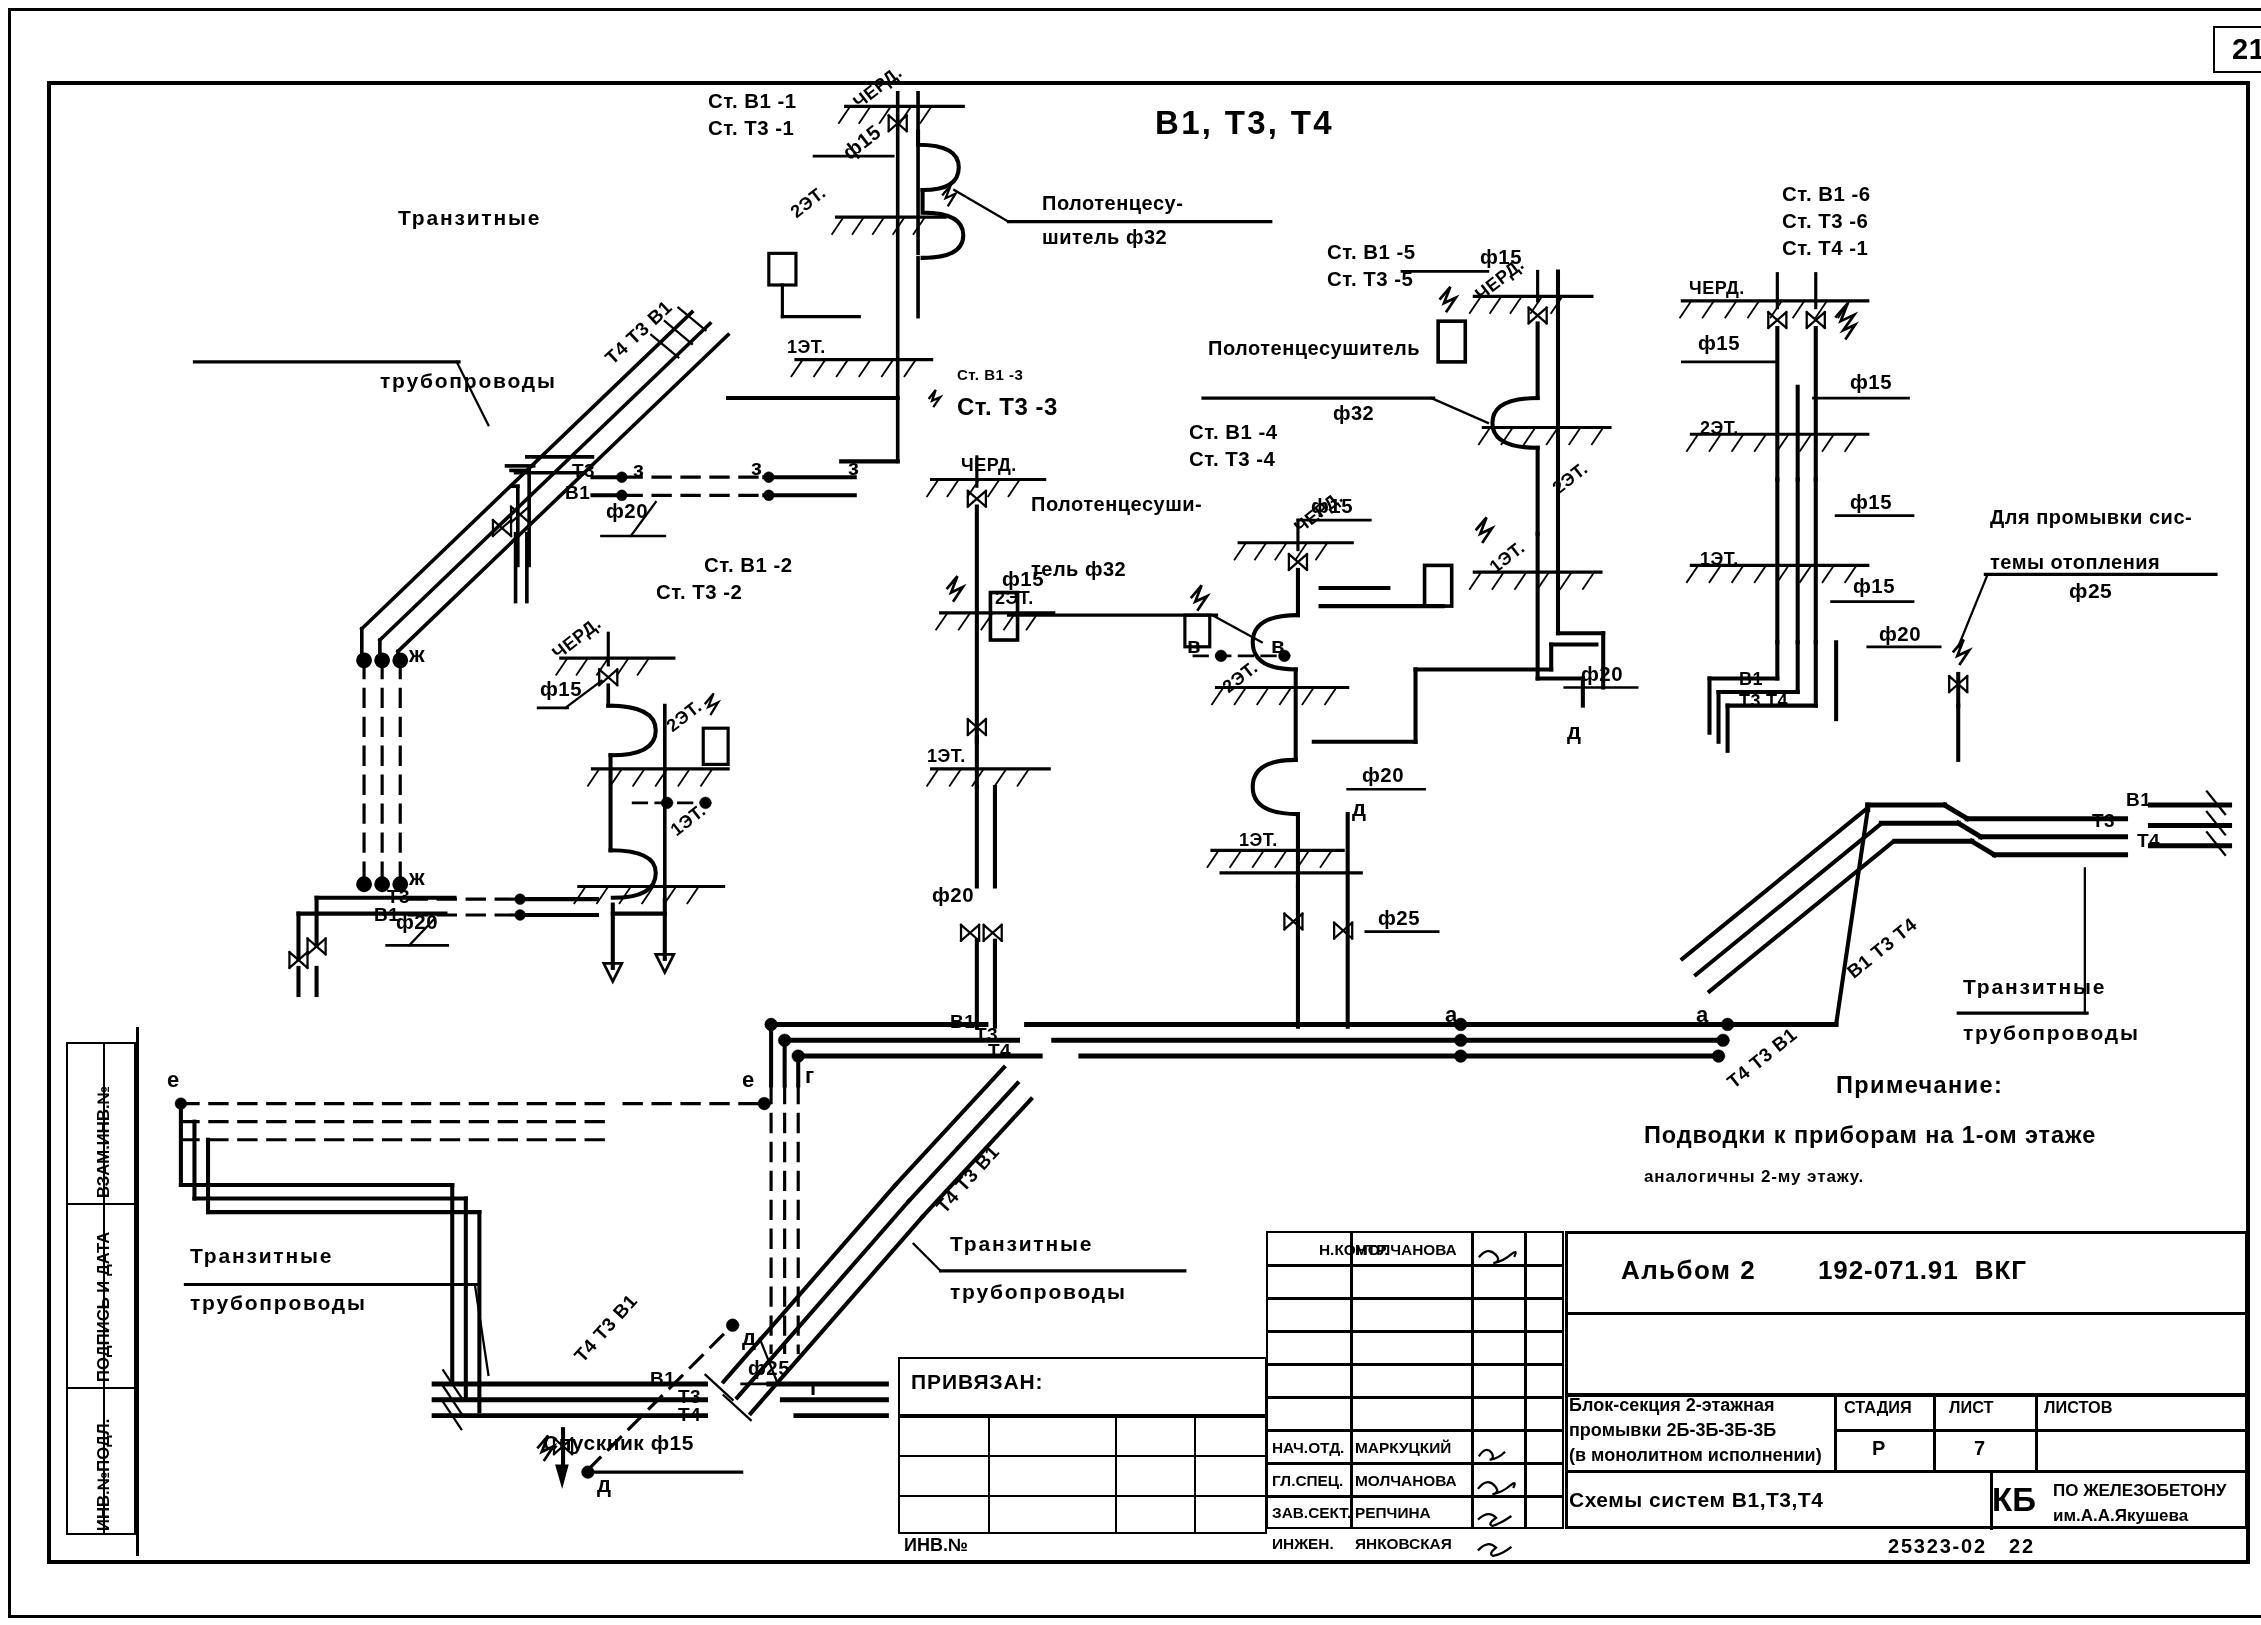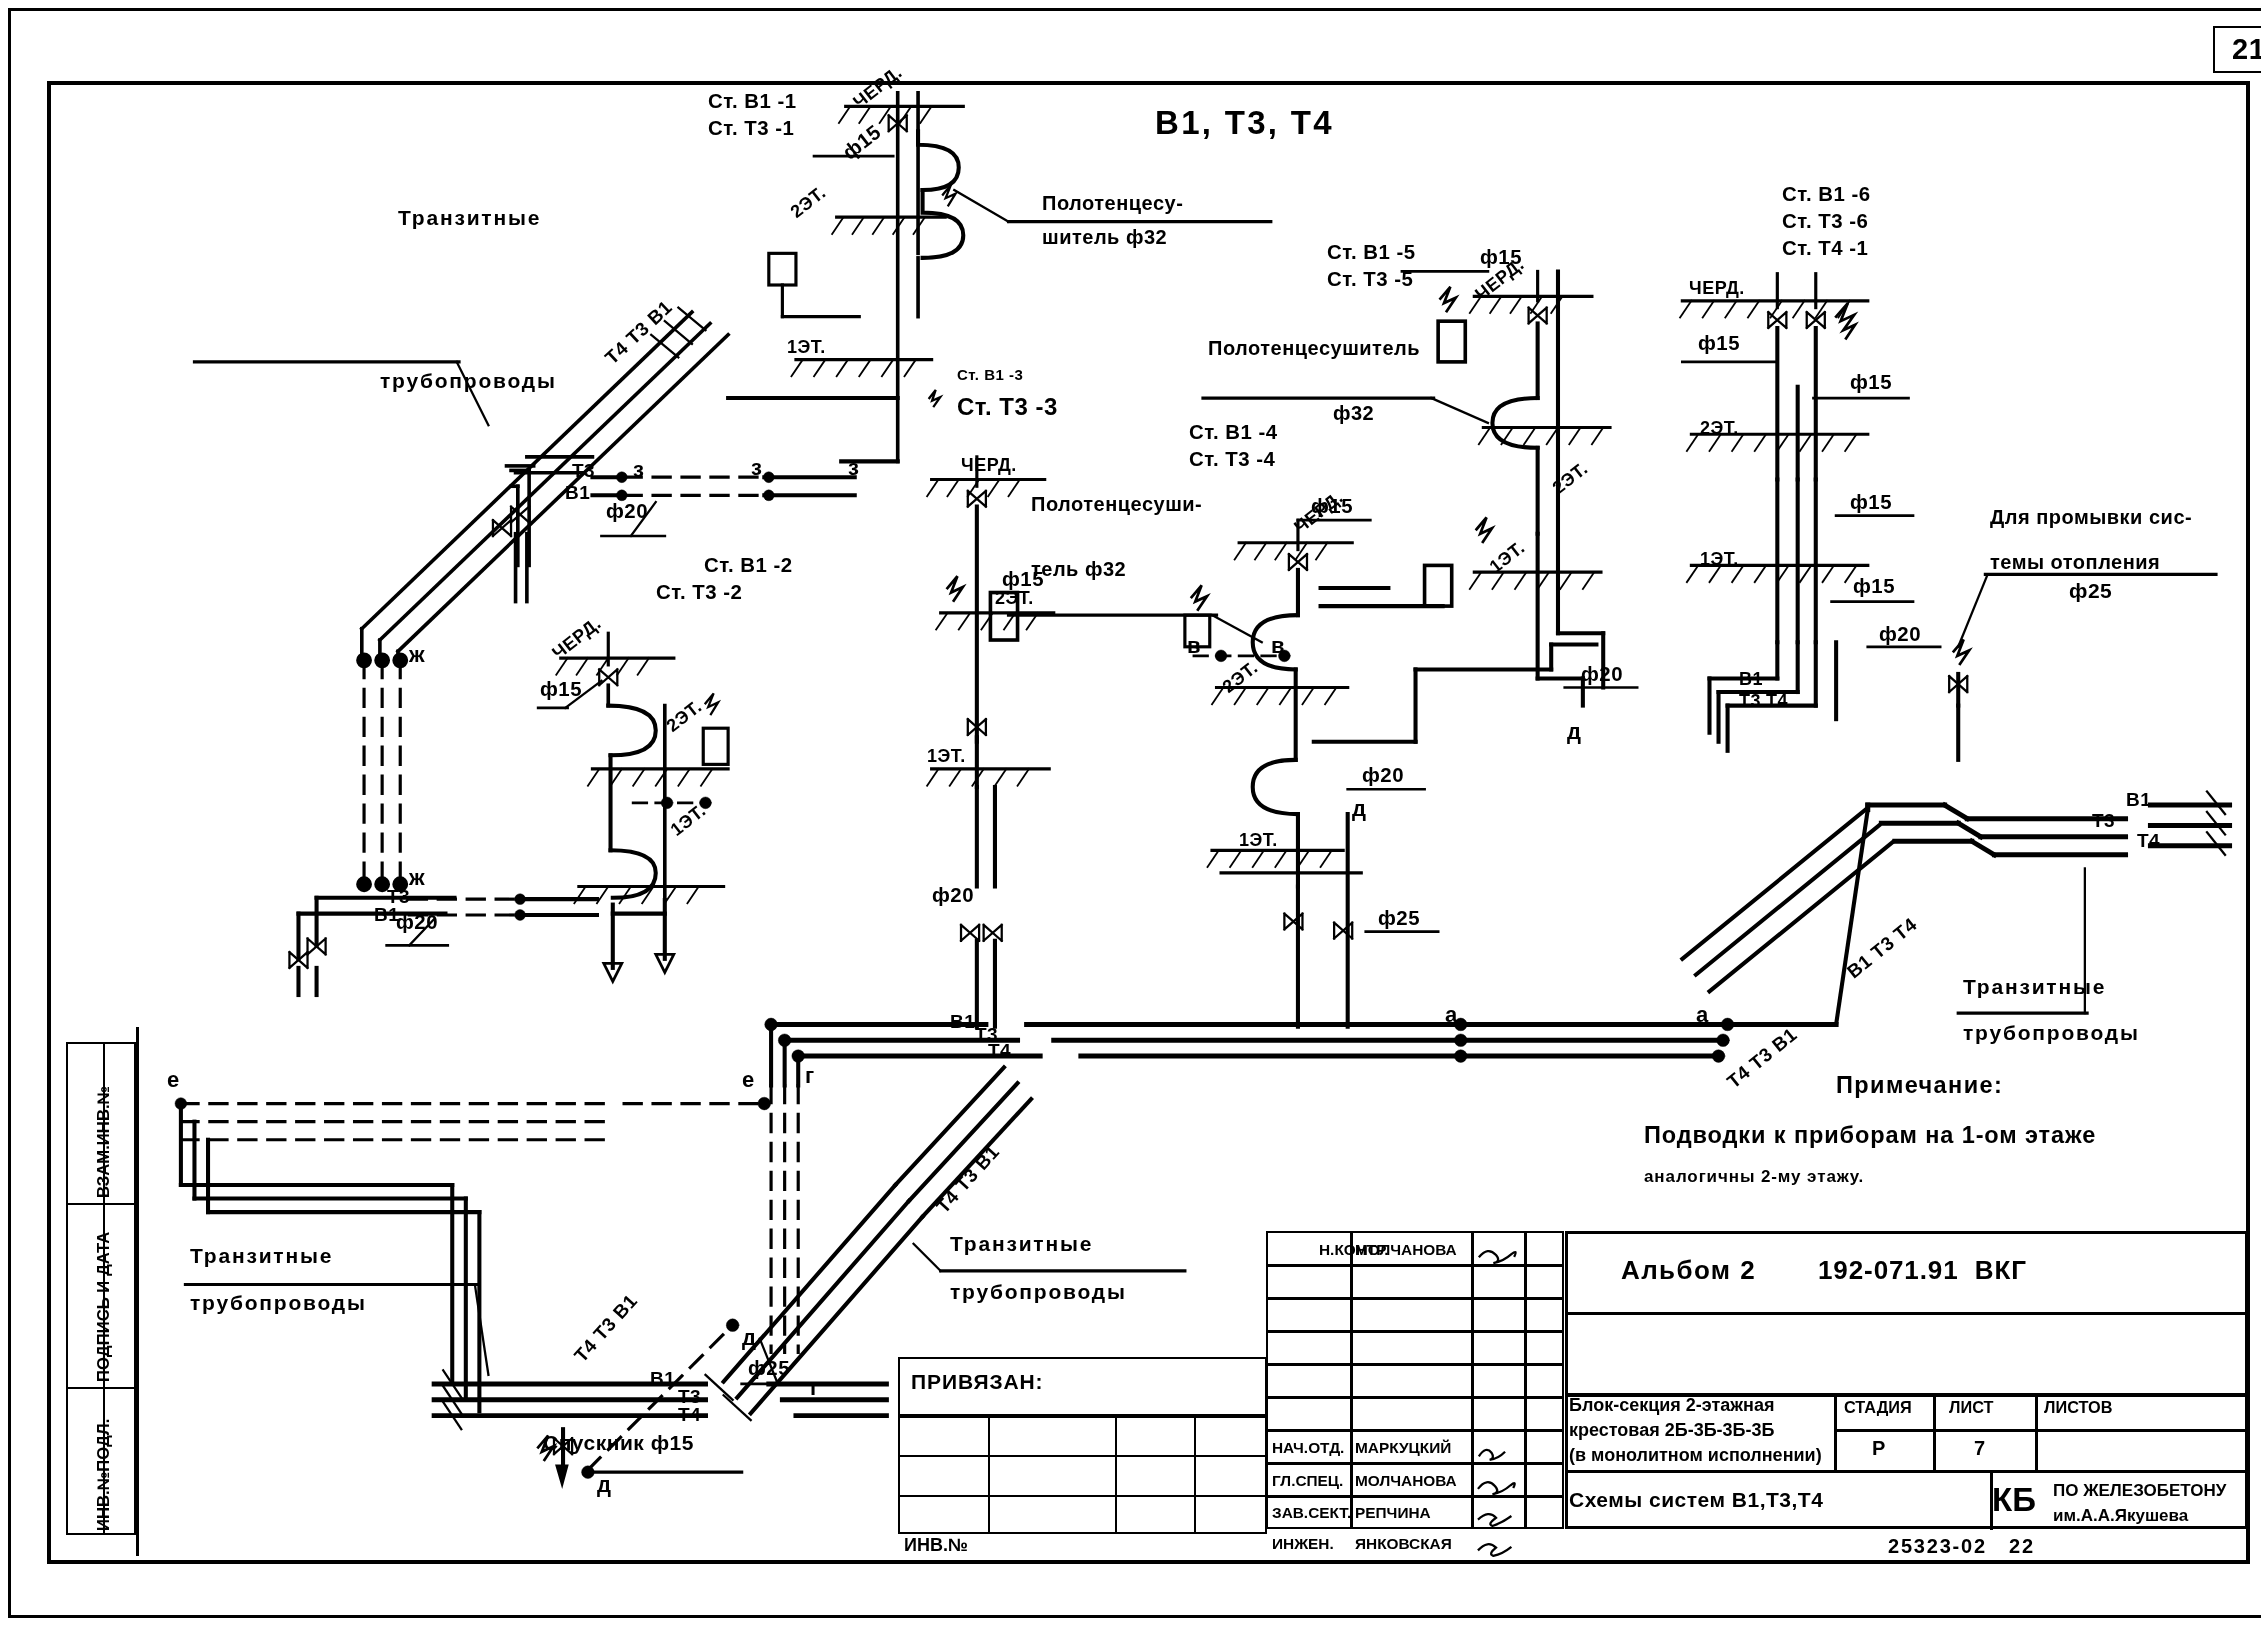--- a/index.html
+++ b/index.html
@@ -822,21 +822,21 @@
     <div class="ln" style="left:1565px;top:1470px;width:683px;height:3.2px;"></div>
     <div class="ln" style="left:1834px;top:1393px;width:2.7px;height:77px;"></div>
     <div class="ln" style="left:1933px;top:1393px;width:2.7px;height:77px;"></div>
     <div class="ln" style="left:2035px;top:1393px;width:2.7px;height:77px;"></div>
     <div class="ln" style="left:1990px;top:1470px;width:2.7px;height:60px;"></div>
 
     <div class="cellt" style="left:1621px;top:1255px;font-size:26px;letter-spacing:1.4px;">Альбом 2</div>
     <div class="cellt" style="left:1818px;top:1255px;font-size:26px;letter-spacing:0.9px;">192-071.91  ВКГ</div>
 
     <div class="cellt" style="left:1569px;top:1395px;font-size:18px;">Блок-секция 2-этажная</div>
-    <div class="cellt" style="left:1569px;top:1420px;font-size:18px;">крестовая 2Б-3Б-3Б-3Б</div>
+    <div class="cellt" style="left:1569px;top:1420px;font-size:18px;">промывки 2Б-3Б-3Б-3Б</div>
     <div class="cellt" style="left:1569px;top:1445px;font-size:18px;">(в монолитном исполнении)</div>
 
     <div class="cellt" style="left:1844px;top:1398px;font-size:16.3px;">СТАДИЯ</div>
     <div class="cellt" style="left:1949px;top:1398px;font-size:16.3px;">ЛИСТ</div>
     <div class="cellt" style="left:2044px;top:1398px;font-size:16.3px;">ЛИСТОВ</div>
     <div class="cellt" style="left:1872px;top:1437px;font-size:20px;">Р</div>
     <div class="cellt" style="left:1974px;top:1437px;font-size:20px;">7</div>
     <div class="cellt" style="left:2080px;top:1437px;font-size:20px;"></div>
 
     <div class="cellt" style="left:1569px;top:1488px;font-size:21px;letter-spacing:0.5px;">Схемы систем В1,Т3,Т4</div>

